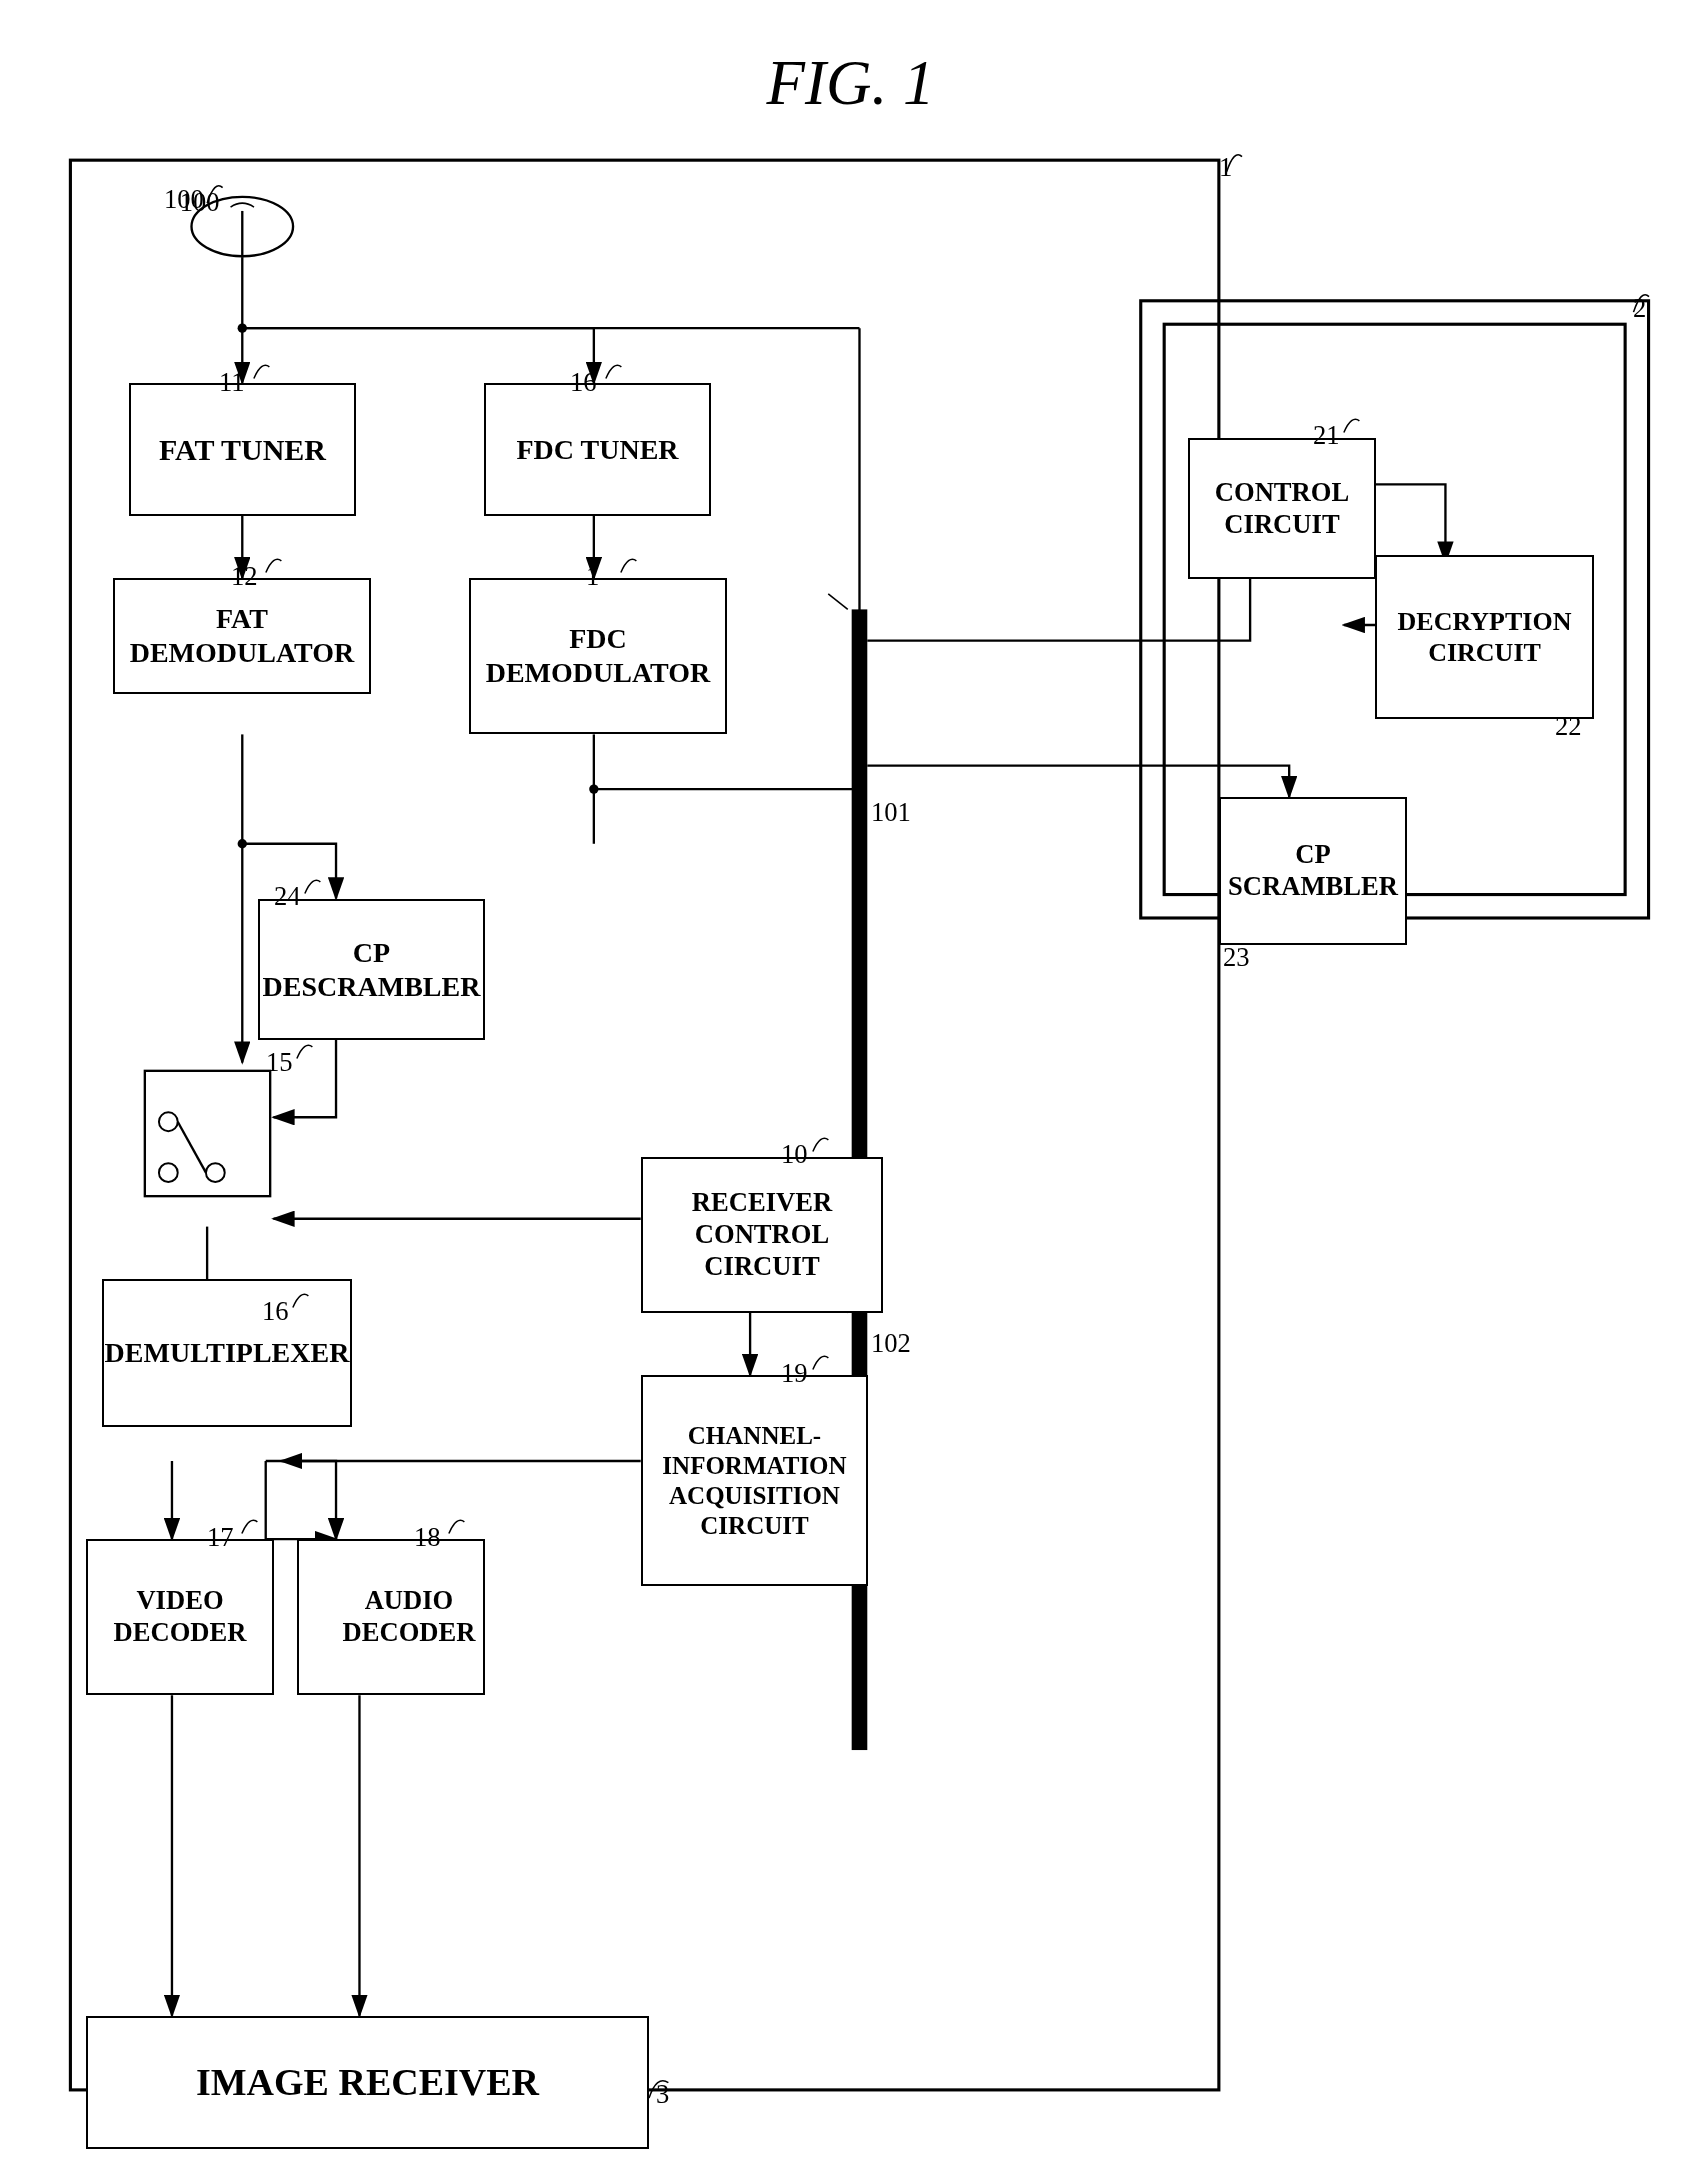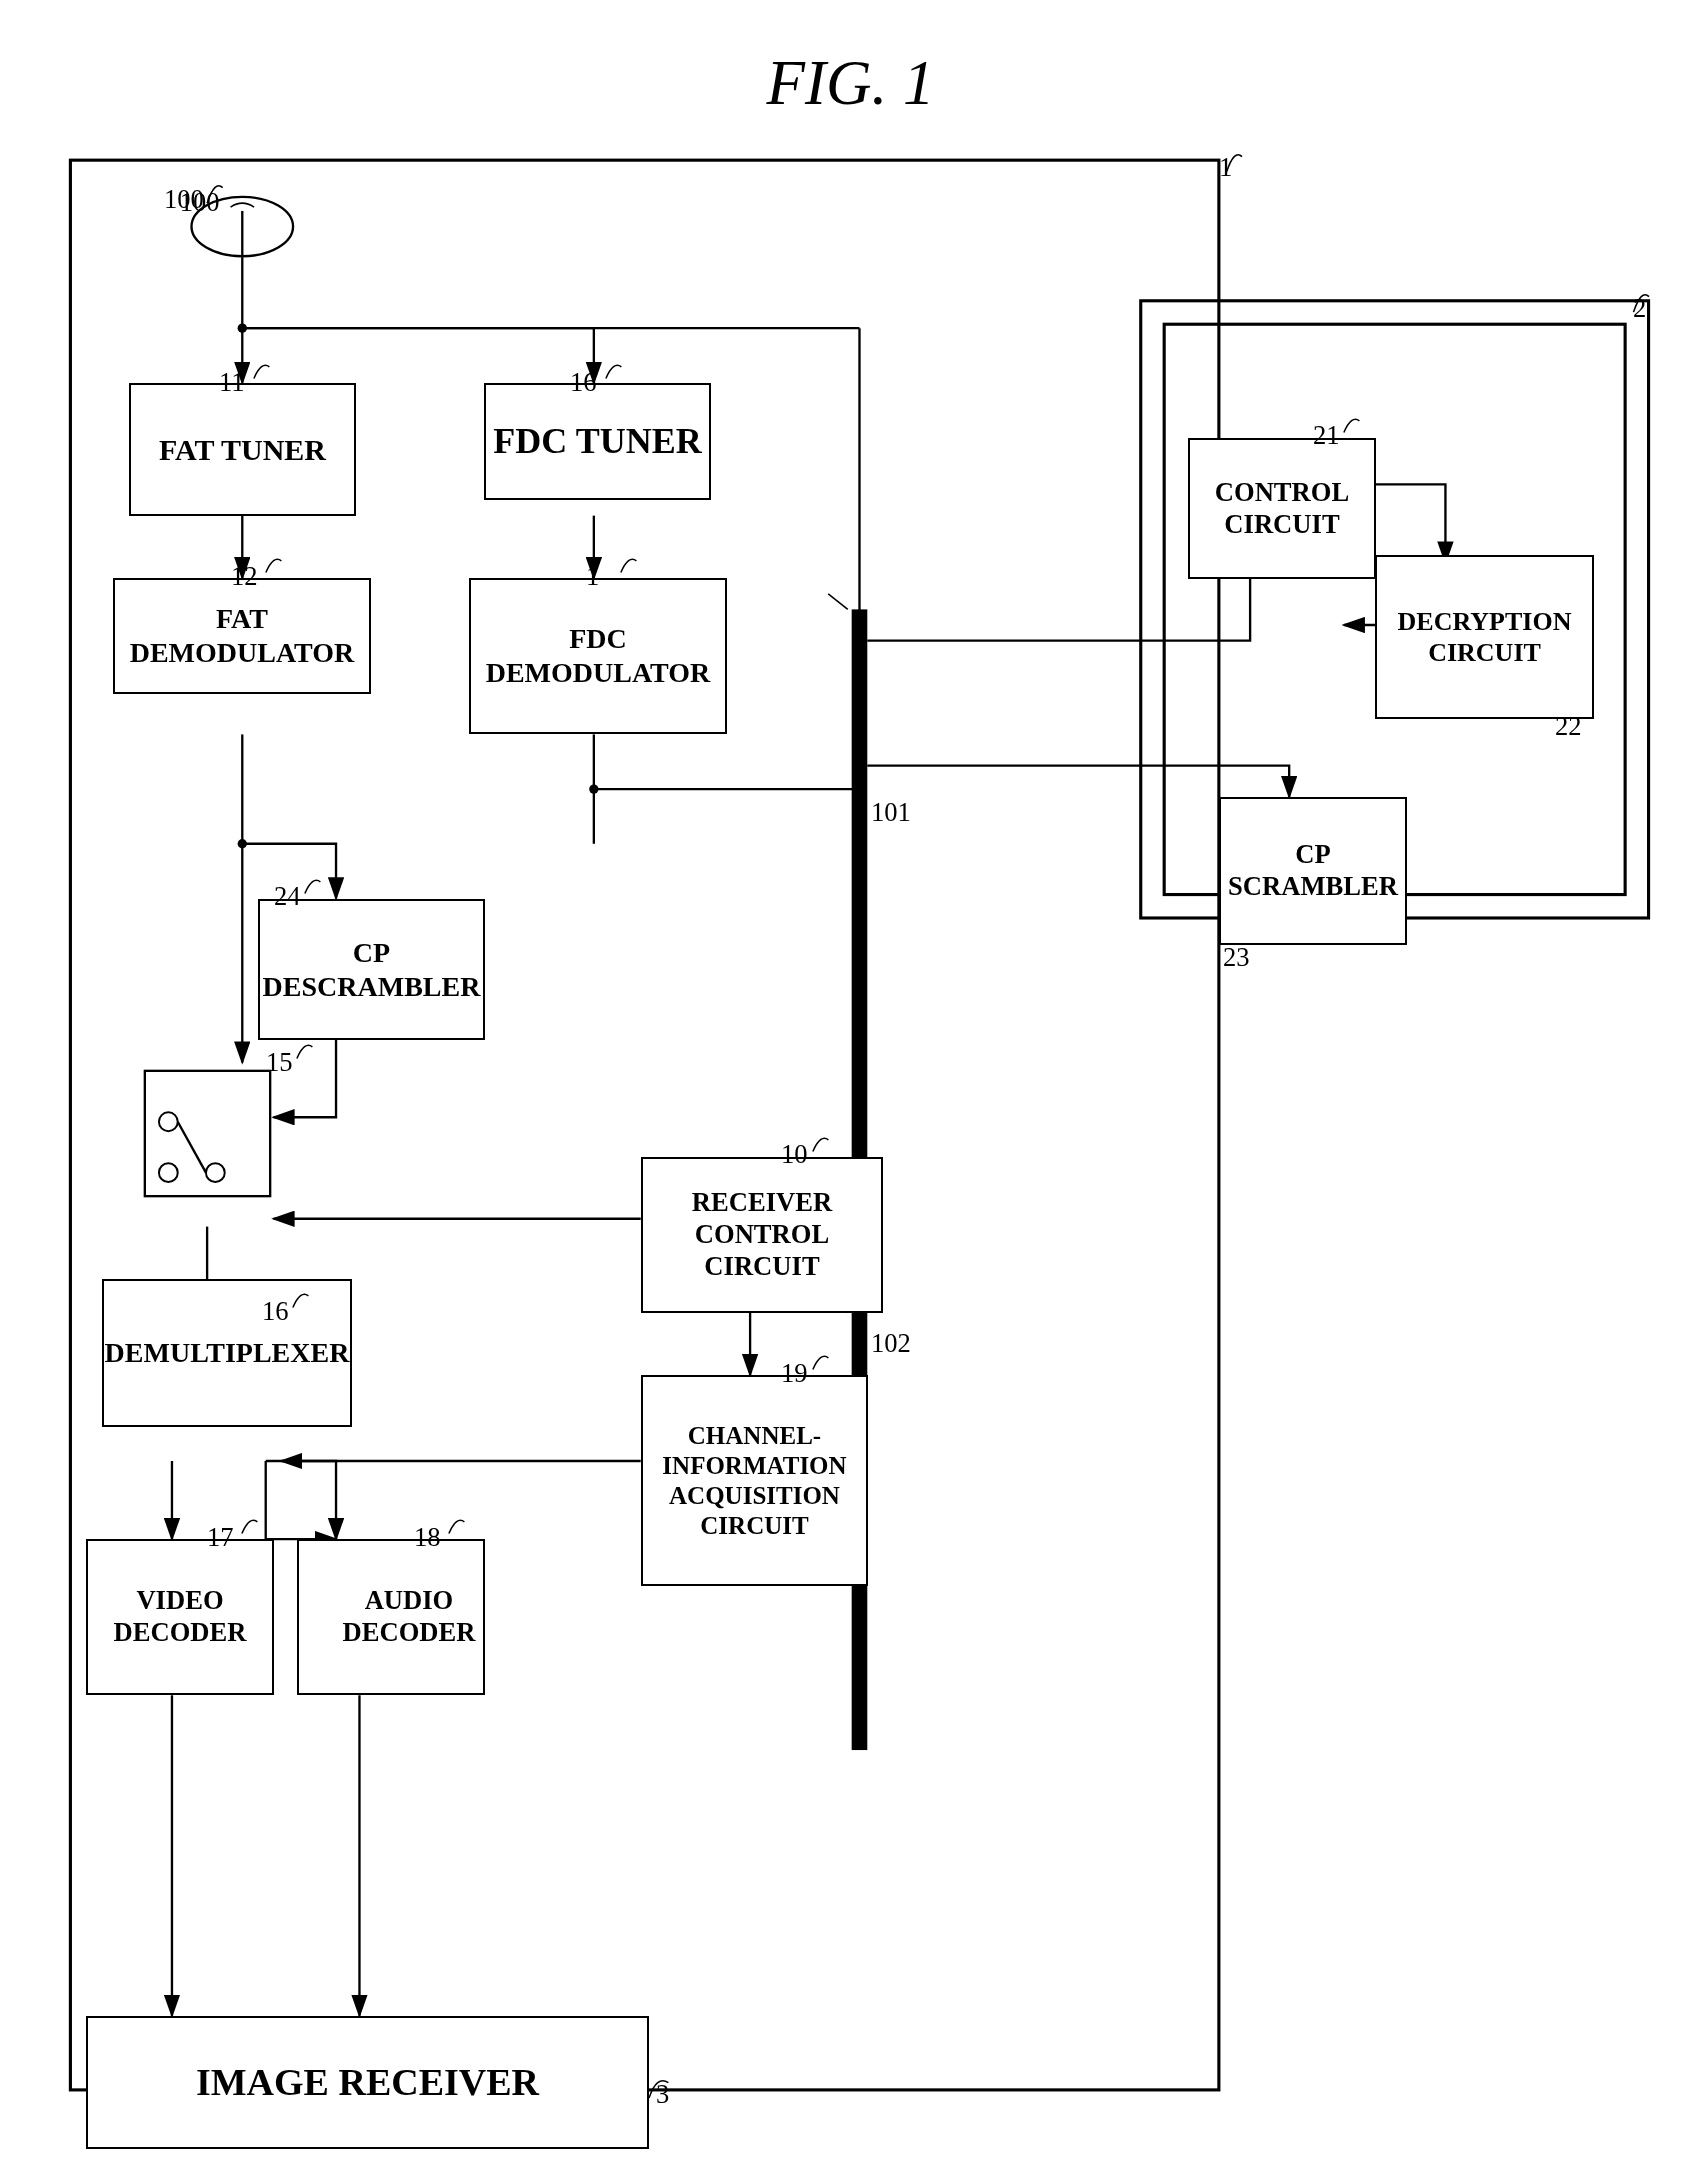--- a/index.html
+++ b/index.html
@@ -179,21 +179,21 @@
 <div class="block" style="top: 578px; left: 113px; width: 258px; height: 116px; font-size: 28px;">
   <span style="white-space:pre-line;">FAT
 DEMODULATOR</span>
 </div>
 
 <div class="ref" style="top: 561px; left: 231px;">12</div>
 <svg style="position:absolute;top:553px;left:262px;width:31px;height:23.4px;" xmlns="http://www.w3.org/2000/svg" viewBox="0 0 40 30" width="31" height="23.4">
   <path d="M 5 25 Q 15 2 25 10" stroke="#000" stroke-width="2" fill="none"></path>
 </svg>
 
-<div class="block" style="top: 383px; left: 484px; width: 227px; height: 117px; font-size: 36px;">FDC TUNER</div>
+<div class="block" style="top: 383px; left: 484px; width: 227px; height: 133px; font-size: 28px;">FDC TUNER</div>
 
 <div class="ref" style="top: 367px; left: 570px;">16</div>
 <svg style="position:absolute;top:359px;left:602px;width:31px;height:23.4px;" xmlns="http://www.w3.org/2000/svg" viewBox="0 0 40 30" width="31" height="23.4">
   <path d="M 5 25 Q 15 2 25 10" stroke="#000" stroke-width="2" fill="none"></path>
 </svg>
 
 <div class="block" style="top: 578px; left: 469px; width: 258px; height: 156px; font-size: 28px;">
   <span style="white-space:pre-line;">FDC
 DEMODULATOR</span>
 </div>

